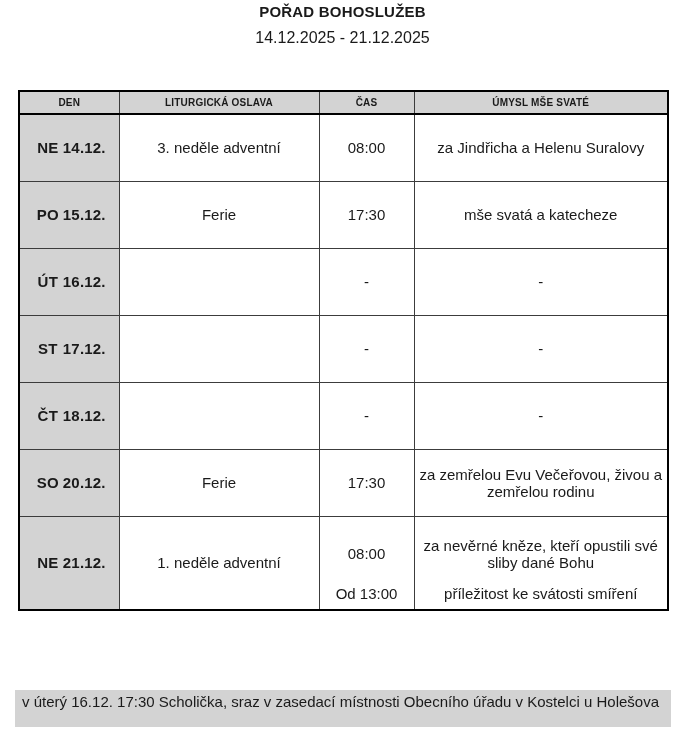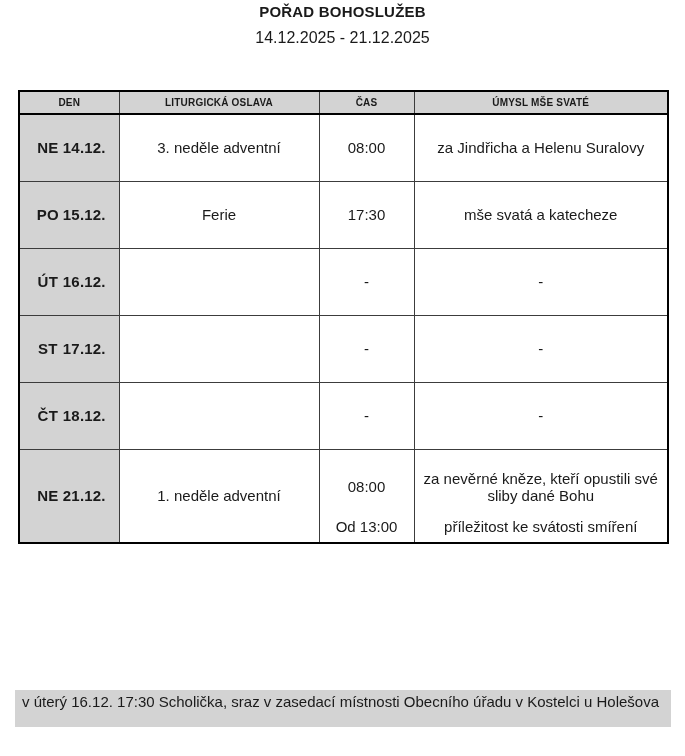--- a/index.html
+++ b/index.html
@@ -148,20 +148,26 @@
       <td></td>
       <td>-</td>
       <td>-</td>
     </tr>
     <tr>
       <td class="day-cell"><span class="day-abbr">ČT</span><span>18.12.</span></td>
       <td></td>
       <td>-</td>
       <td>-</td>
     </tr>
+    <tr>
+      <td class="day-cell"><span class="day-abbr">SO</span><span>20.12.</span></td>
+      <td>Ferie</td>
+      <td>17:30</td>
+      <td>za zemřelou Evu Večeřovou, živou a zemřelou rodinu</td>
+    </tr>
     <tr class="row-last">
       <td class="day-cell"><span class="day-abbr">NE</span><span>21.12.</span></td>
       <td>1. neděle adventní</td>
       <td class="split-cell">
         <div class="split-wrap">
           <div class="split-top">08:00</div>
           <div class="split-bottom">Od 13:00</div>
         </div>
       </td>
       <td class="split-cell">

